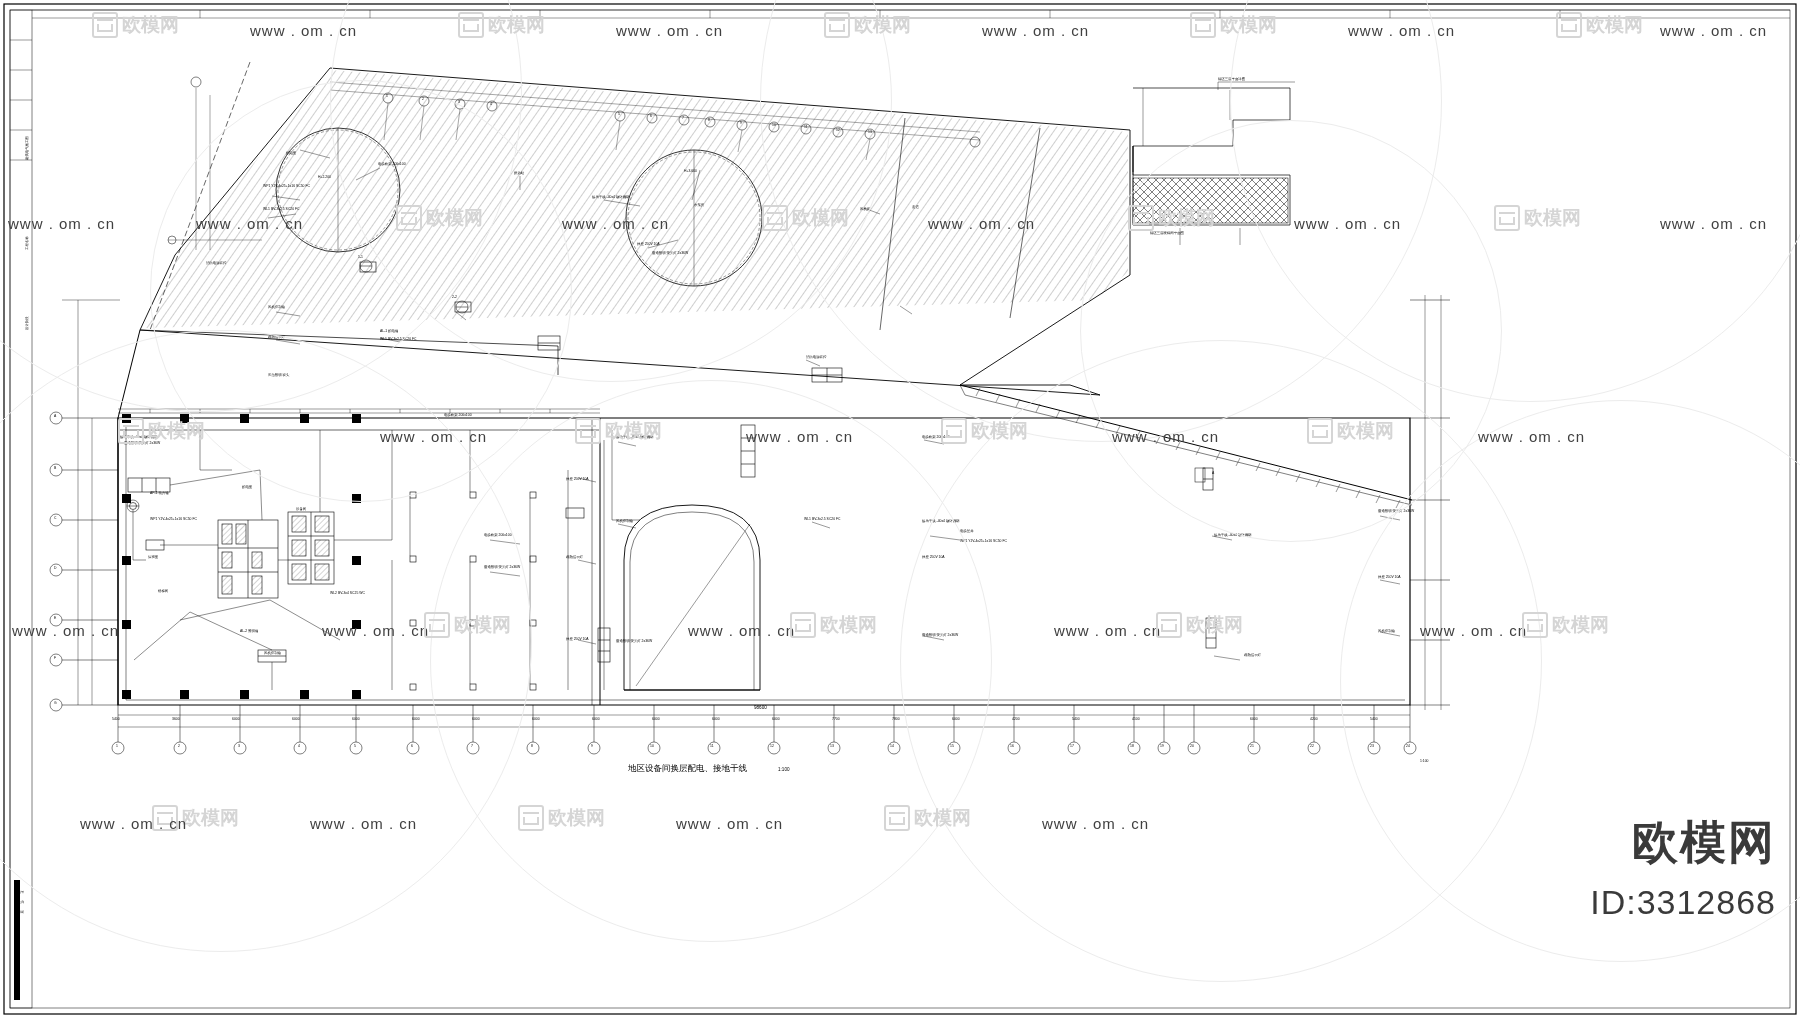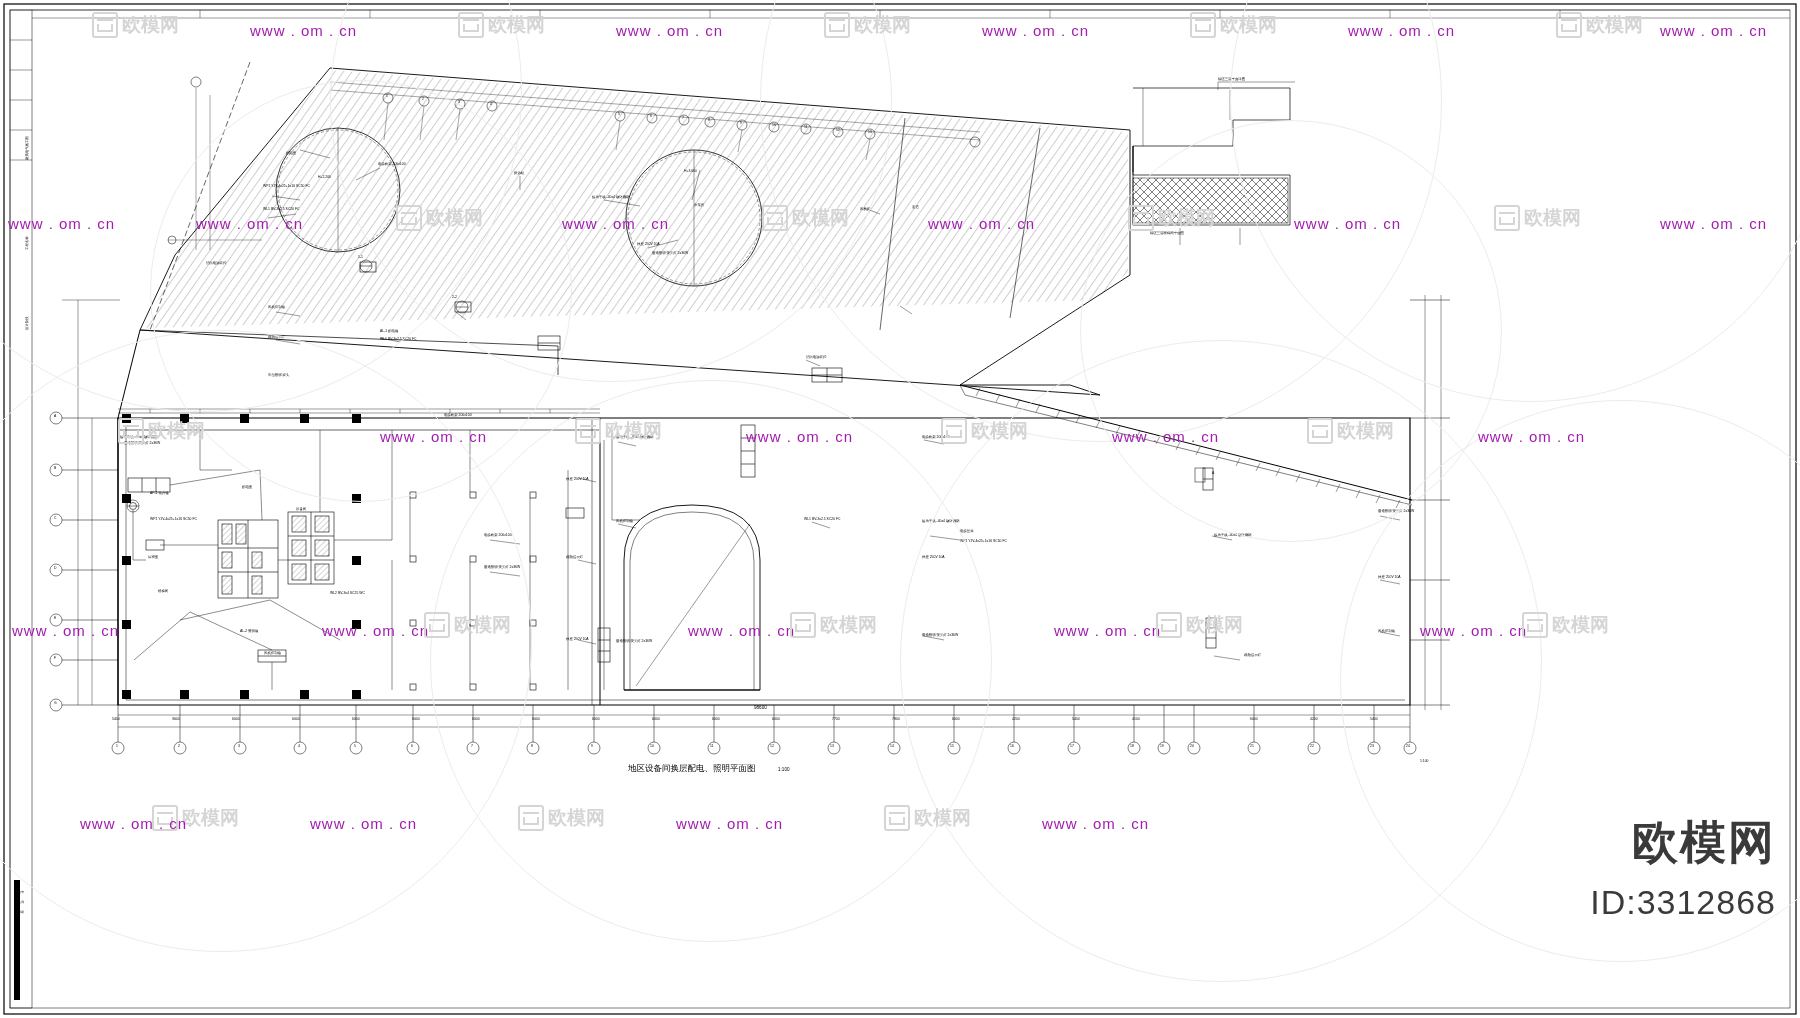--- a/index.html
+++ b/index.html
@@ -21,21 +21,21 @@
   }
   
   .wm-layer {
     position: absolute;
     inset: 0;
     pointer-events: none;
     z-index: 5;
   }
   .wm-text {
     position: absolute;
-    color: #a21caf;
+    color: #404040;
     font-size: 15px;
     letter-spacing: 1px;
     white-space: nowrap;
     font-family: "Liberation Sans", sans-serif;
   }
   .wm-logo {
     position: absolute;
     display: flex;
     align-items: center;
     gap: 4px;
@@ -663,21 +663,21 @@
     <div class="lbl" style="left:618px; top:113px;">5</div>
     <div class="lbl" style="left:650px; top:115px;">6</div>
     <div class="lbl" style="left:682px; top:117px;">7</div>
     <div class="lbl" style="left:708px; top:119px;">8</div>
     <div class="lbl" style="left:740px; top:122px;">9</div>
     <div class="lbl" style="left:772px; top:124px;">10</div>
     <div class="lbl" style="left:804px; top:126px;">11</div>
     <div class="lbl" style="left:836px; top:129px;">12</div>
     <div class="lbl" style="left:868px; top:131px;">13</div>
 
-    <div class="title-main" style="left:628px; top:763px;">地区设备间换层配电、照明平面图</div>
+    <div class="title-main" style="left:628px; top:763px;">地区设备间换层配电、接地干线</div>
     <div class="lbl s5" style="left:778px; top:768px;">1:100</div>
 
     <div class="lbl rot" style="left:26px; top:160px;">建筑电气施工图</div>
     <div class="lbl rot" style="left:26px; top:250px;">工程名称</div>
     <div class="lbl rot" style="left:26px; top:330px;">设计阶段</div>
     <div class="lbl" style="left:18px; top:890px; font-size:3px; line-height:1.4;">图号</div>
     <div class="lbl" style="left:18px; top:900px; font-size:3px; line-height:1.4;">比例</div>
     <div class="lbl" style="left:18px; top:910px; font-size:3px; line-height:1.4;">日期</div>
   </div>
 

